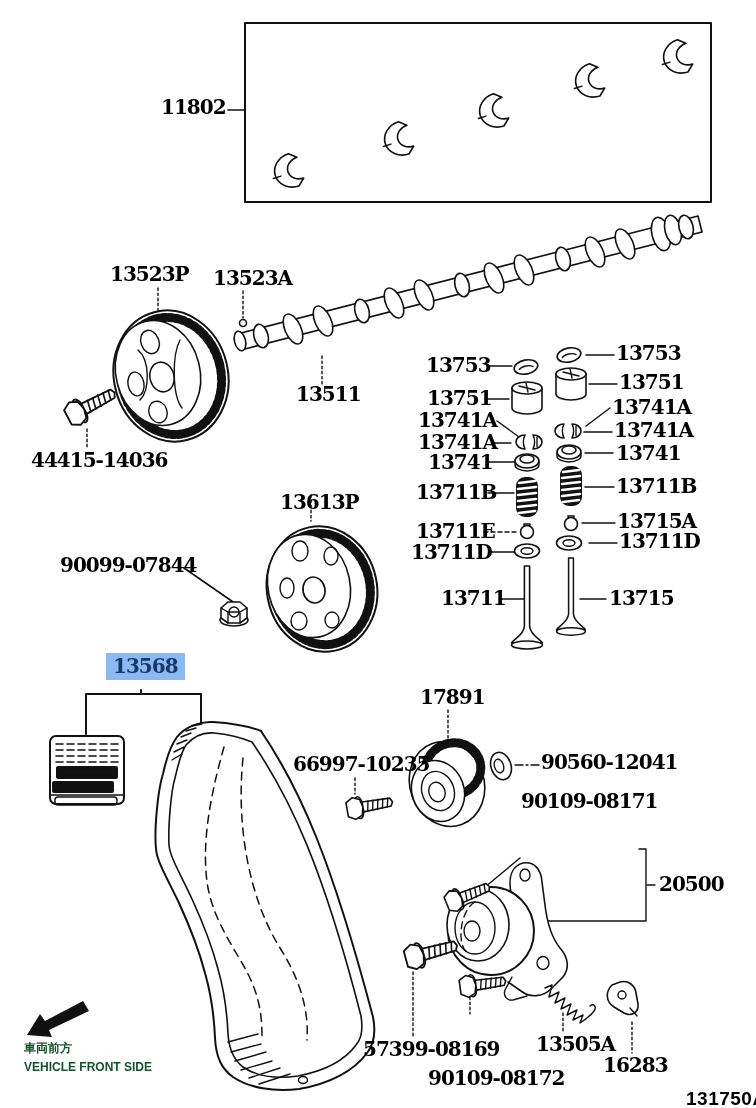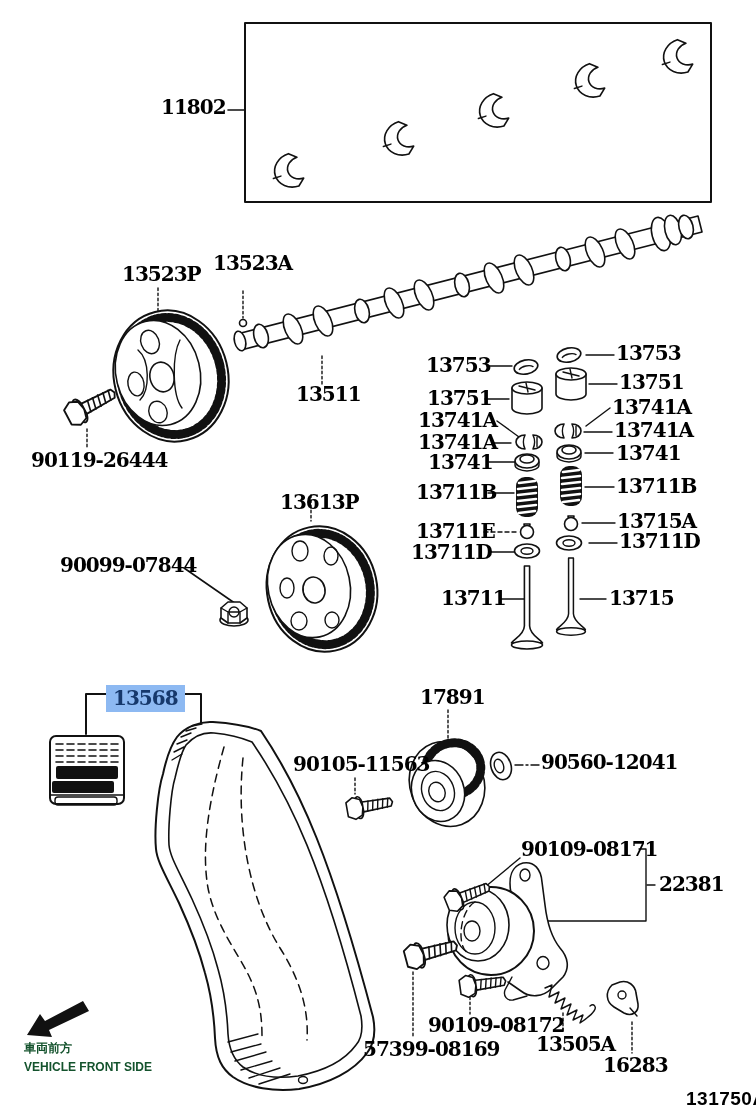--- a/index.html
+++ b/index.html
@@ -12,21 +12,21 @@
   .art .fb{fill:#111;stroke:none;}
   .art .wln{stroke:#fff;stroke-width:2.6;fill:none;}
   .art .teeth{fill:none;stroke:#111;stroke-width:9;stroke-dasharray:3.4 3;}
   .art .dot{stroke-dasharray:2.5 2.6;stroke-width:1.4;}
   .art .dsh{stroke-dasharray:8 6;stroke-width:1.5;}
   .art .dd{stroke-dasharray:8 3 2 3;stroke-width:1.4;}
   .art .thin{stroke-width:1.4;}
   .art .thick{stroke-width:2;}
   .pn{position:absolute;font-family:"DejaVu Serif","Liberation Serif",serif;font-weight:bold;
       font-size:20px;letter-spacing:-1px;color:#000;line-height:1;white-space:nowrap;cursor:pointer;}
-  .pn-hl{background:#8db9f2;color:#16386b;padding:3px 7px 4px;margin-top:32px;}
+  .pn-hl{background:#8db9f2;color:#16386b;padding:3px 7px 4px;}
   .note{position:absolute;font-weight:bold;font-size:12px;color:#14532d;line-height:1.25;white-space:nowrap;}
   .code{position:absolute;font-weight:bold;font-size:19px;color:#000;letter-spacing:.5px;}
 </style>
 </head>
 <body>
 
 <div class="stage">
 
 <svg class="art" width="756" height="1108" viewBox="0 0 756 1108">
   <defs>
@@ -260,24 +260,24 @@
     <circle class="thin" cx="622" cy="995" r="4"></circle>
     <path class="thin" d="M630,1008 L637,1016"></path>
   </g>
 
   <g>
     <polygon class="fb" points="27,1035 40,1014 45,1021 83,1001 89,1011 49,1030 52,1037"></polygon>
   </g>
 </svg>
 
 <div class="pn" style="left:161px;top:97px">11802</div>
-<div class="pn" style="left:122px;top:264px">13523P</div>
-<div class="pn" style="left:213px;top:253px">13523A</div>
+<div class="pn" style="left:110px;top:264px">13523P</div>
+<div class="pn" style="left:213px;top:268px">13523A</div>
 <div class="pn" style="left:296px;top:384px">13511</div>
-<div class="pn" style="left:31px;top:450px">90119-26444</div>
+<div class="pn" style="left:31px;top:450px">44415-14036</div>
 <div class="pn" style="left:280px;top:492px">13613P</div>
 <div class="pn" style="left:60px;top:555px">90099-07844</div>
 <div class="pn pn-hl" style="left:106px;top:653px">13568</div>
 
 <div class="pn" style="left:426px;top:355px">13753</div>
 <div class="pn" style="left:427px;top:388px">13751</div>
 <div class="pn" style="left:418px;top:410px">13741A</div>
 <div class="pn" style="left:418px;top:432px">13741A</div>
 <div class="pn" style="left:428px;top:452px">13741</div>
 <div class="pn" style="left:416px;top:482px">13711B</div>
@@ -289,25 +289,25 @@
 <div class="pn" style="left:619px;top:372px">13751</div>
 <div class="pn" style="left:612px;top:397px">13741A</div>
 <div class="pn" style="left:614px;top:420px">13741A</div>
 <div class="pn" style="left:616px;top:443px">13741</div>
 <div class="pn" style="left:616px;top:476px">13711B</div>
 <div class="pn" style="left:617px;top:511px">13715A</div>
 <div class="pn" style="left:619px;top:531px">13711D</div>
 <div class="pn" style="left:609px;top:588px">13715</div>
 
 <div class="pn" style="left:420px;top:687px">17891</div>
-<div class="pn" style="left:293px;top:754px">90105-11563</div>
+<div class="pn" style="left:293px;top:754px">66997-10235</div>
 <div class="pn" style="left:541px;top:752px">90560-12041</div>
-<div class="pn" style="left:521px;top:839px">90109-08171</div>
-<div class="pn" style="left:659px;top:874px">22381</div>
-<div class="pn" style="left:428px;top:1015px">90109-08172</div>
+<div class="pn" style="left:521px;top:791px">90109-08171</div>
+<div class="pn" style="left:659px;top:874px">20500</div>
+<div class="pn" style="left:428px;top:1068px">90109-08172</div>
 <div class="pn" style="left:363px;top:1039px">57399-08169</div>
 <div class="pn" style="left:536px;top:1034px">13505A</div>
 <div class="pn" style="left:603px;top:1055px">16283</div>
 
 <div class="note" style="left:24px;top:1041px">車両前方</div>
 <div class="note" style="left:24px;top:1060px">VEHICLE FRONT SIDE</div>
 <div class="code" style="left:686px;top:1088px">131750A</div>
 
 </div>
 

